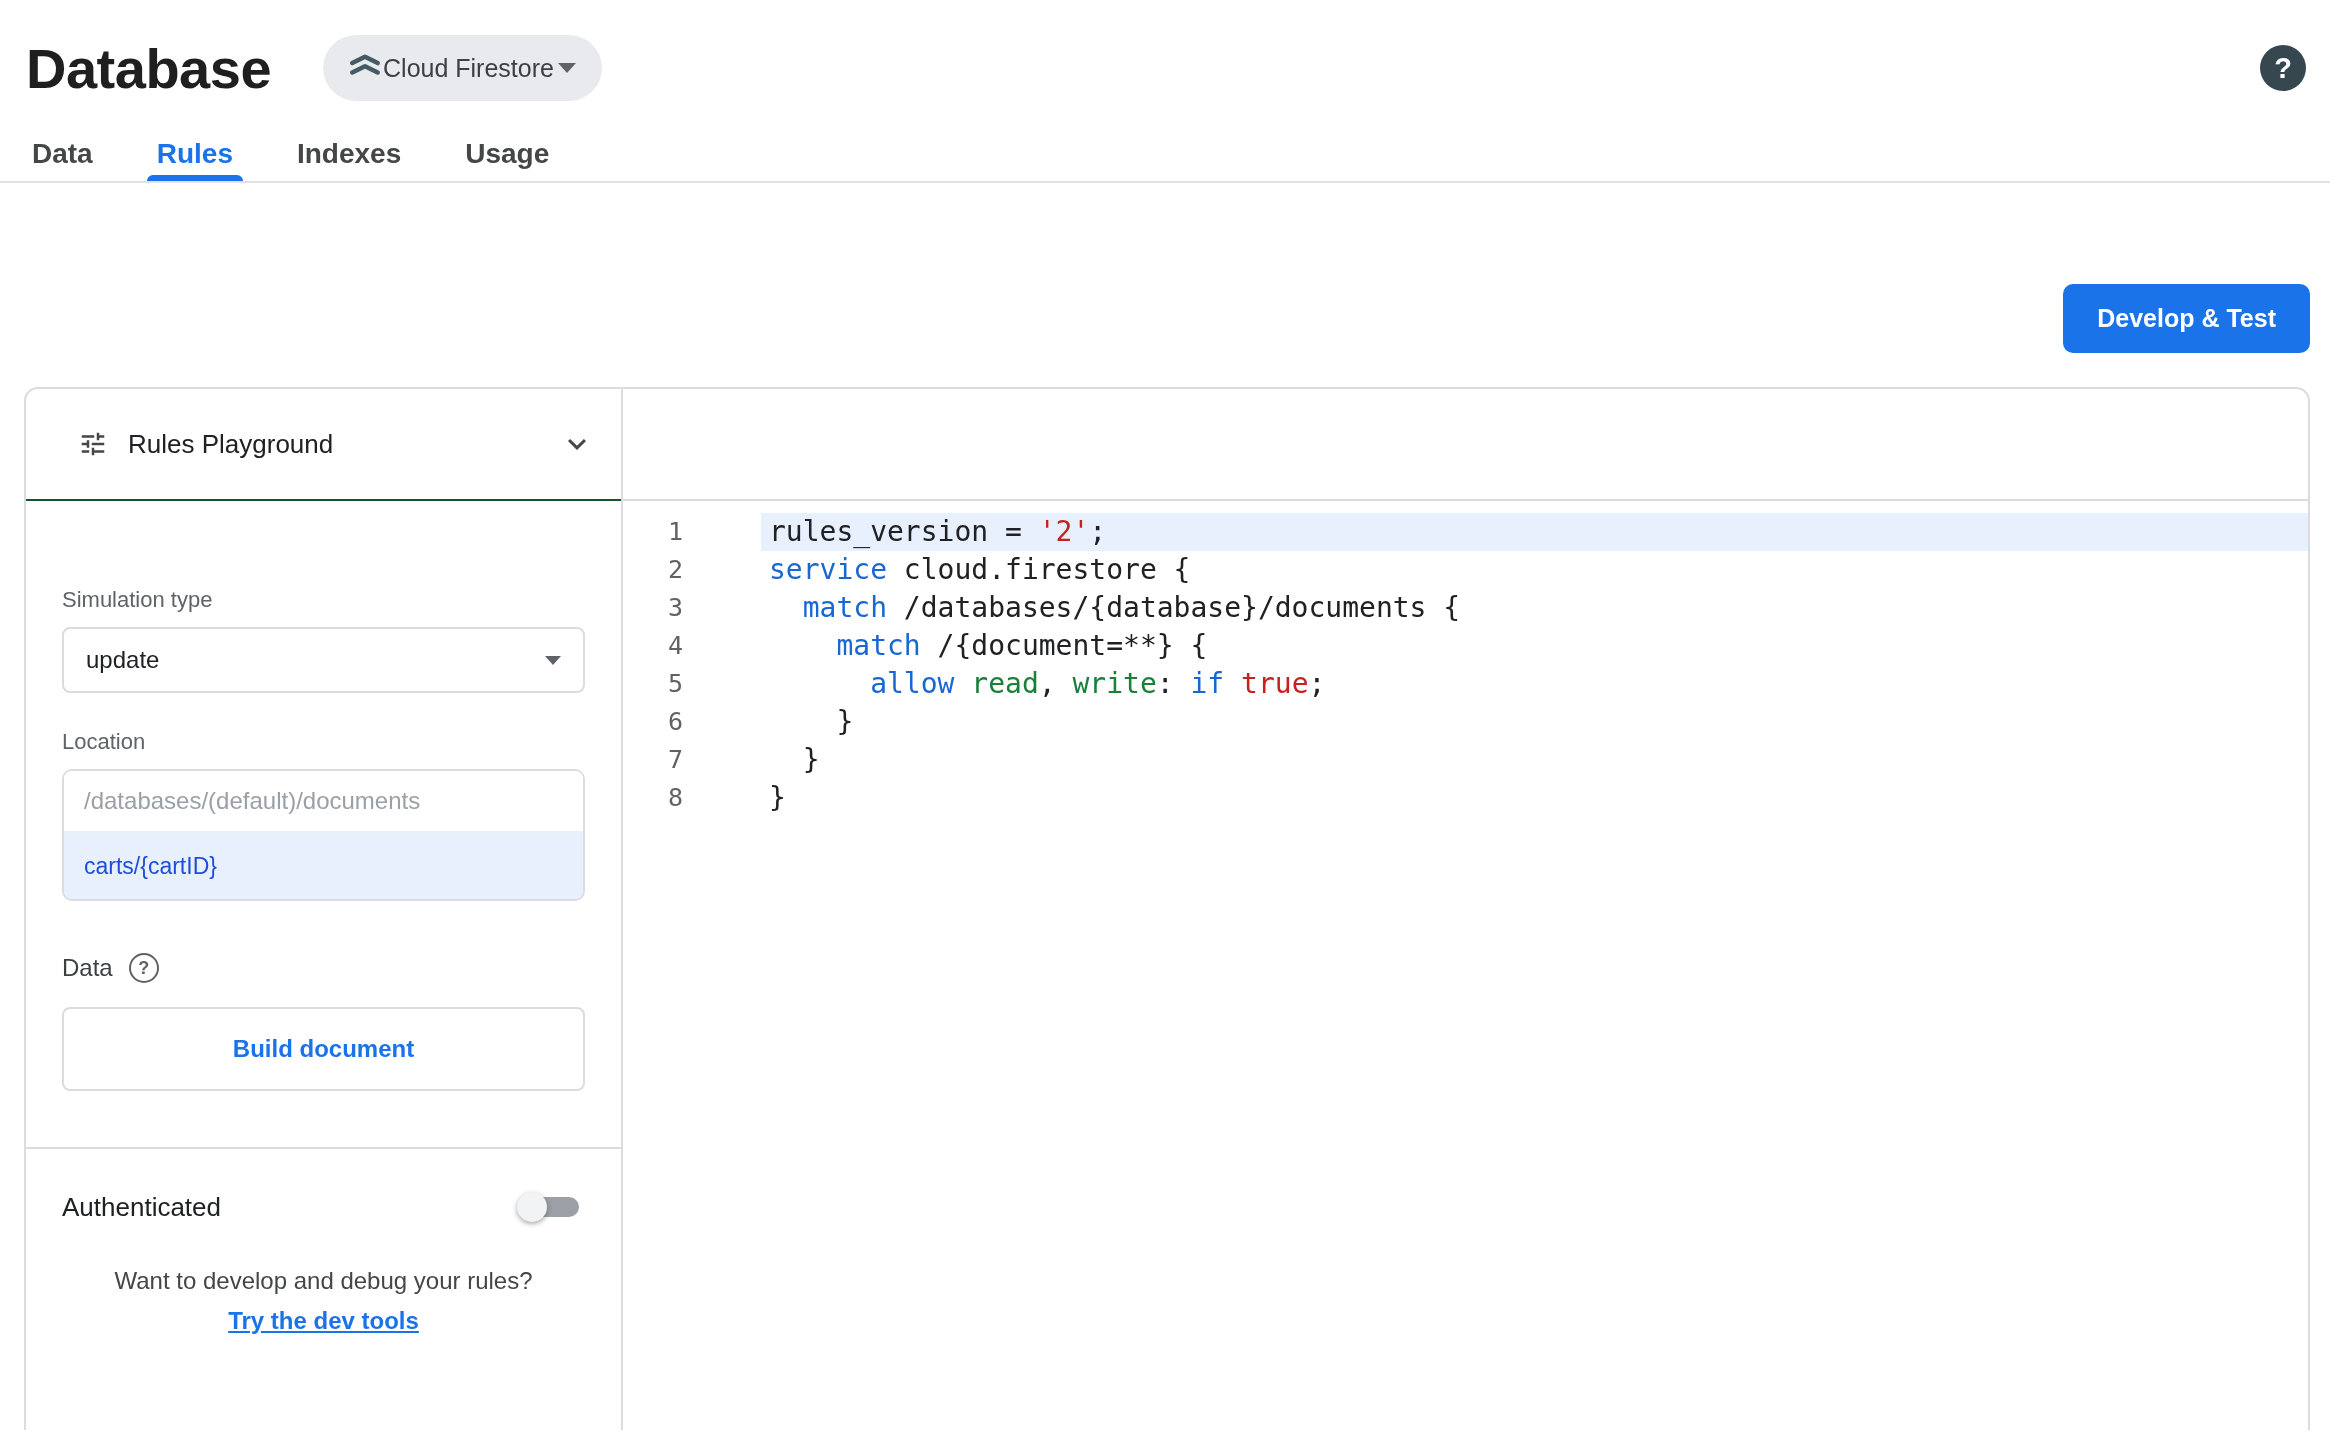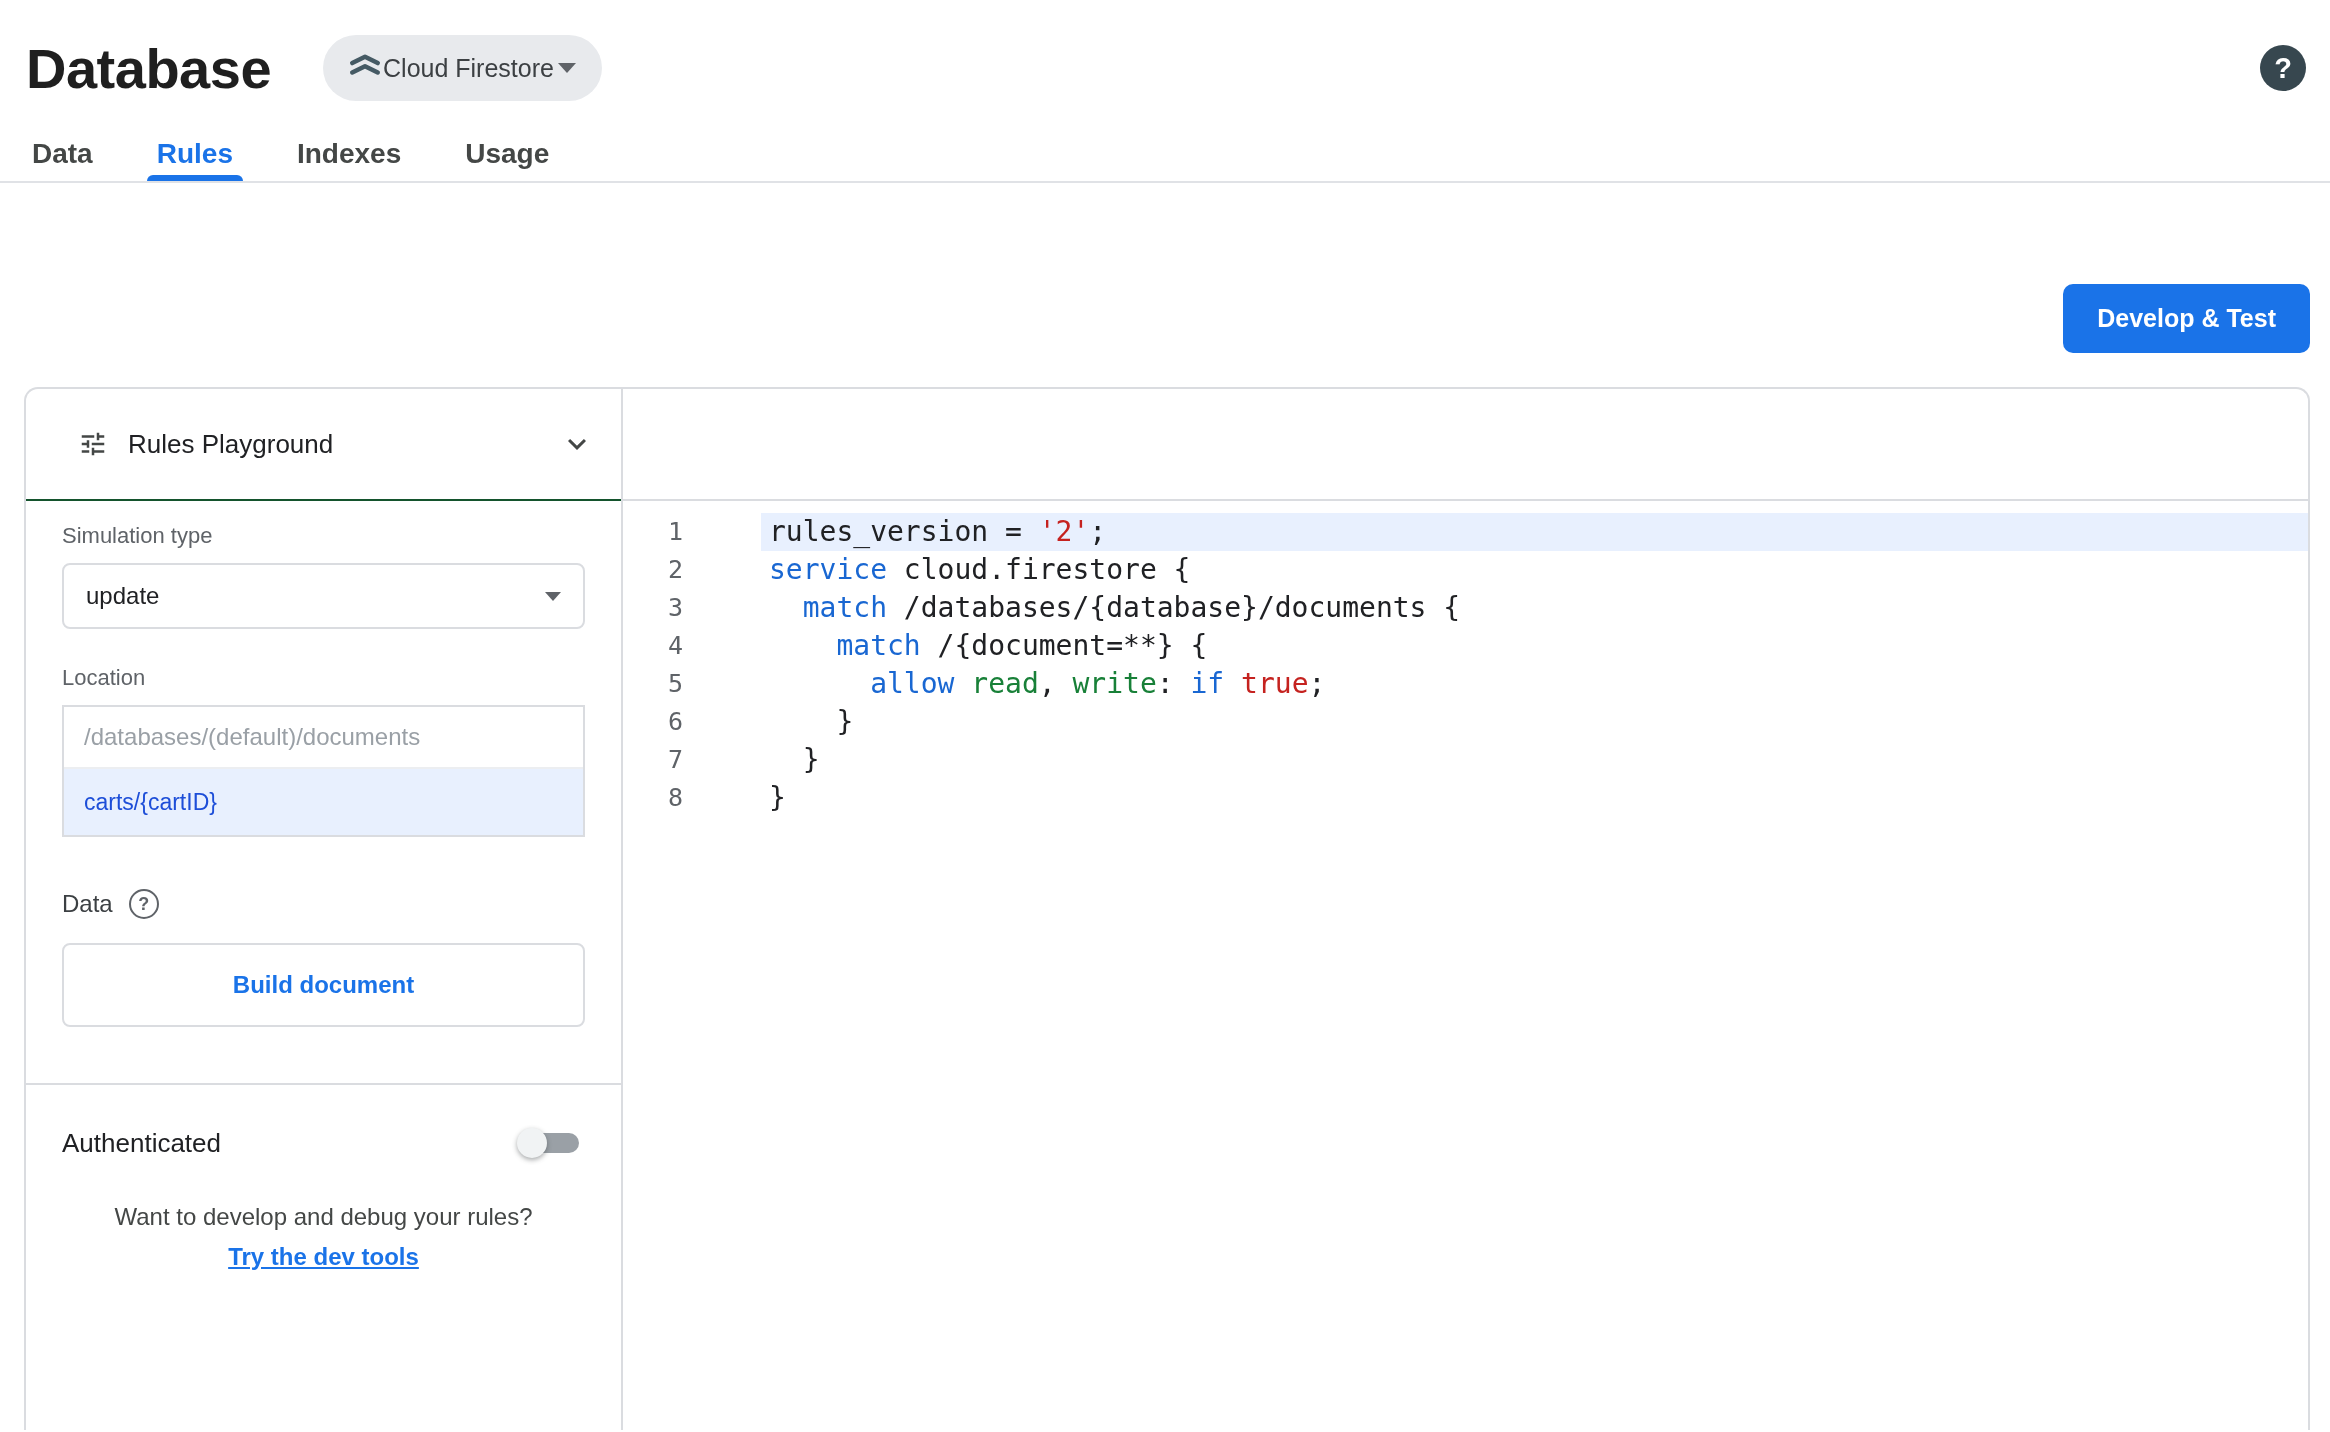--- a/index.html
+++ b/index.html
@@ -44,31 +44,31 @@
   .panel {
     margin:0 20px 0 24px; height:1043px; display:flex; overflow:hidden;
     border:2px solid #dadce0; border-bottom:none; border-radius:14px 14px 0 0;
   }
 
   
   .sidebar { width:597px; flex:none; border-right:2px solid #dadce0; display:flex; flex-direction:column; }
   .sb-header { height:112px; flex:none; border-bottom:2px solid #14532d; display:flex; align-items:center; gap:20px; padding:0 26px 0 52px; }
   .sb-title { font-size:26px; color:#202124; }
   .sb-chevron { margin-left:auto; cursor:pointer; display:flex; }
-  .sb-body { flex:1; padding:0 36px; }
+  .sb-body { flex:1; padding:16px 36px;margin-top:48px; }
   .field-label { font-size:22px; color:#5f6368; }
   .lbl-sim { margin-top:22px; }
   .lbl-loc { margin-top:36px; }
   .select {
     margin-top:14px; height:66px; border:2px solid #dadce0; border-radius:8px;
     display:flex; align-items:center; justify-content:space-between; padding:0 22px;
     font-size:24px; color:#202124; cursor:pointer; background:#fff;
   }
   .dd-caret { width:0; height:0; border-left:8px solid transparent; border-right:8px solid transparent; border-top:9px solid #5f6368; }
-  .combo { margin-top:14px; border:2px solid #dadce0; border-radius:0; overflow:hidden; }
+  .combo { margin-top:14px; border:2px solid #dadce0; border-radius:10px; overflow:hidden; }
   .combo-placeholder { height:62px; display:flex; align-items:center; padding:0 20px; font-size:24px; color:#9aa0a6; background:#fff; border-bottom:2px solid #eceef1; cursor:text; }
   .combo-value { height:66px; display:flex; align-items:center; padding:0 20px; font-size:23px; color:#1d4ed8; background:#e8f0fe; cursor:text; }
   .data-row { margin-top:52px; display:flex; align-items:center; gap:16px; font-size:24px; color:#3c4043; }
   .help-small { width:30px; height:30px; border:2px solid #5f6368; border-radius:50%; color:#5f6368; font-size:18px; font-weight:600; display:flex; align-items:center; justify-content:center; cursor:pointer; }
   .outline-btn {
     margin-top:24px; width:100%; height:84px; background:#fff; border:2px solid #dadce0; border-radius:8px;
     color:#1a73e8; font-size:24px; font-weight:600; font-family:inherit; cursor:pointer;
   }
   .divider { height:2px; background:#dadce0; margin:56px -36px 0; }
   .auth-row { margin-top:42px; display:flex; align-items:center; justify-content:space-between; font-size:26px; color:#202124; }

